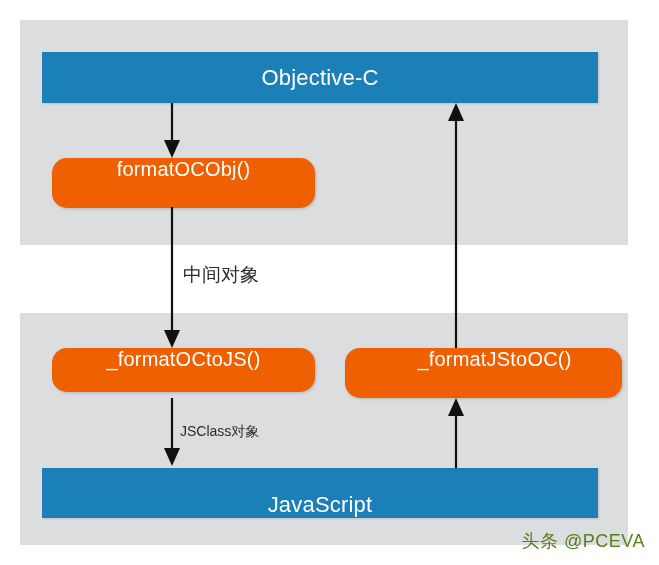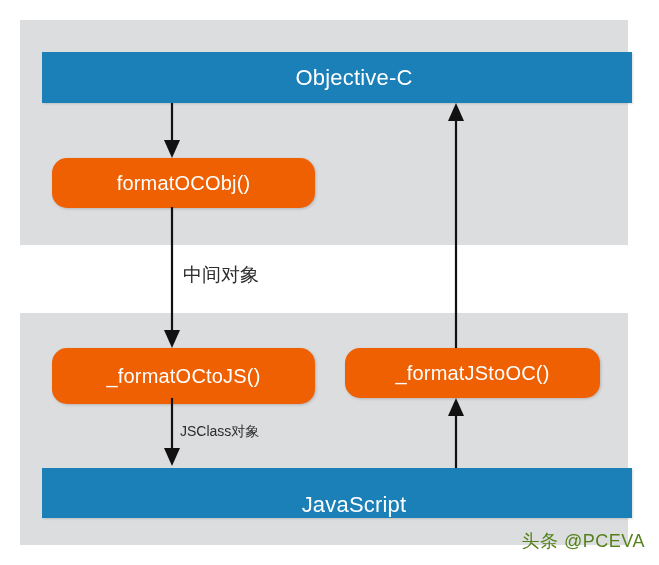--- a/index.html
+++ b/index.html
@@ -30,41 +30,40 @@
   .lang-bar {
     position: absolute;
     background: #1b7fb8;
     display: flex;
     align-items: center;
     justify-content: center;
     color: #ffffff;
     font-size: 22px;
     letter-spacing: 0.2px;
     box-shadow: 1px 1px 2px rgba(0,0,0,0.14);
-    padding-left: 34px;
   }
   #bar-objc { left: 42px; top: 52px;  width: 556px; height: 51px; }
   #bar-js   { left: 42px; top: 468px; width: 556px; height: 50px; align-items: flex-end; }
 
   
   .fn-box {
     position: absolute;
     background: #ee6002;
     border-radius: 15px;
     display: flex;
-    align-items: center;
+    align-items: flex-start;
     justify-content: center;
     color: #ffffff;
     font-size: 20px;
     letter-spacing: 0.2px;
     box-shadow: 1px 1px 3px rgba(0,0,0,0.18);
   }
   #fn-formatocobj   { left: 52px;  top: 158px; width: 263px; height: 50px; }
-  #fn-formatoctojs  { left: 52px;  top: 348px; width: 263px; height: 56px; }
-  #fn-formatjstooc  { left: 345px; top: 348px; width: 255px; height: 50px; }
+  #fn-formatoctojs  { left: 52px;  top: 348px; width: 263px; height: 44px; }
+  #fn-formatjstooc  { left: 345px; top: 348px; width: 255px; height: 50px; padding-left: 22px; }
 
   
   .arrow {
     position: absolute;
     overflow: visible;
   }
   .arrow line {
     stroke: #111111;
     stroke-width: 2.2;
   }

